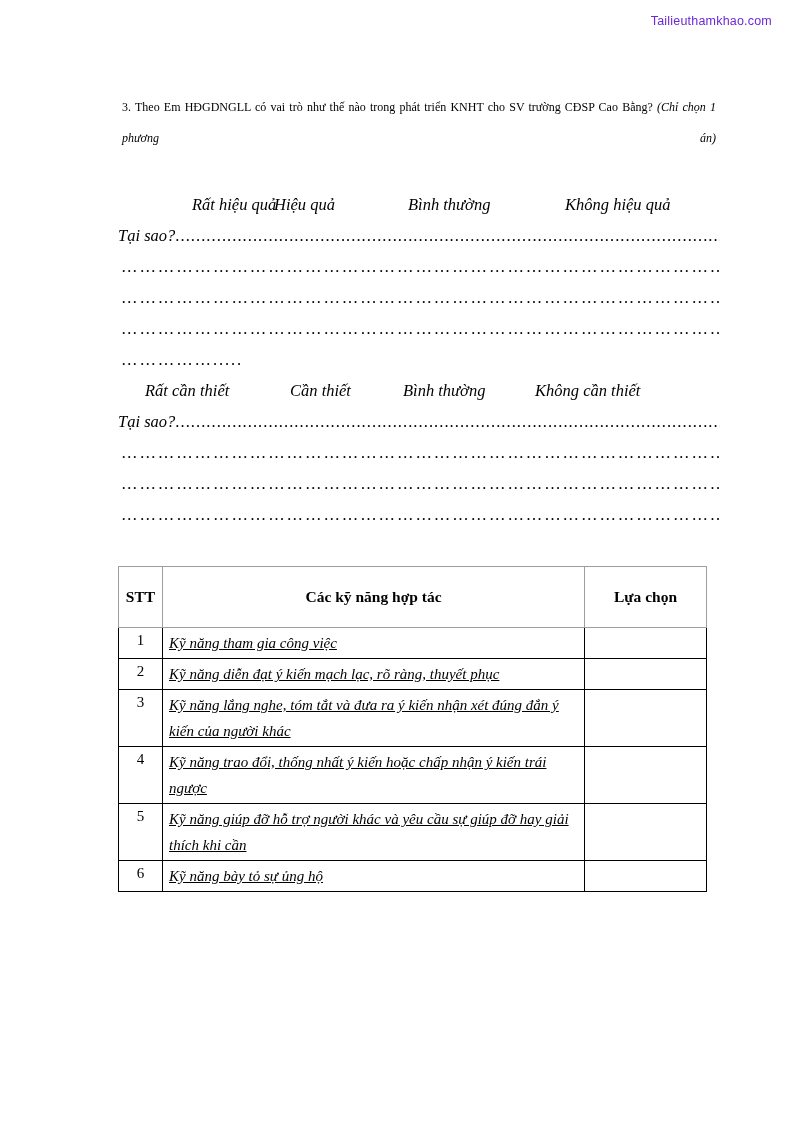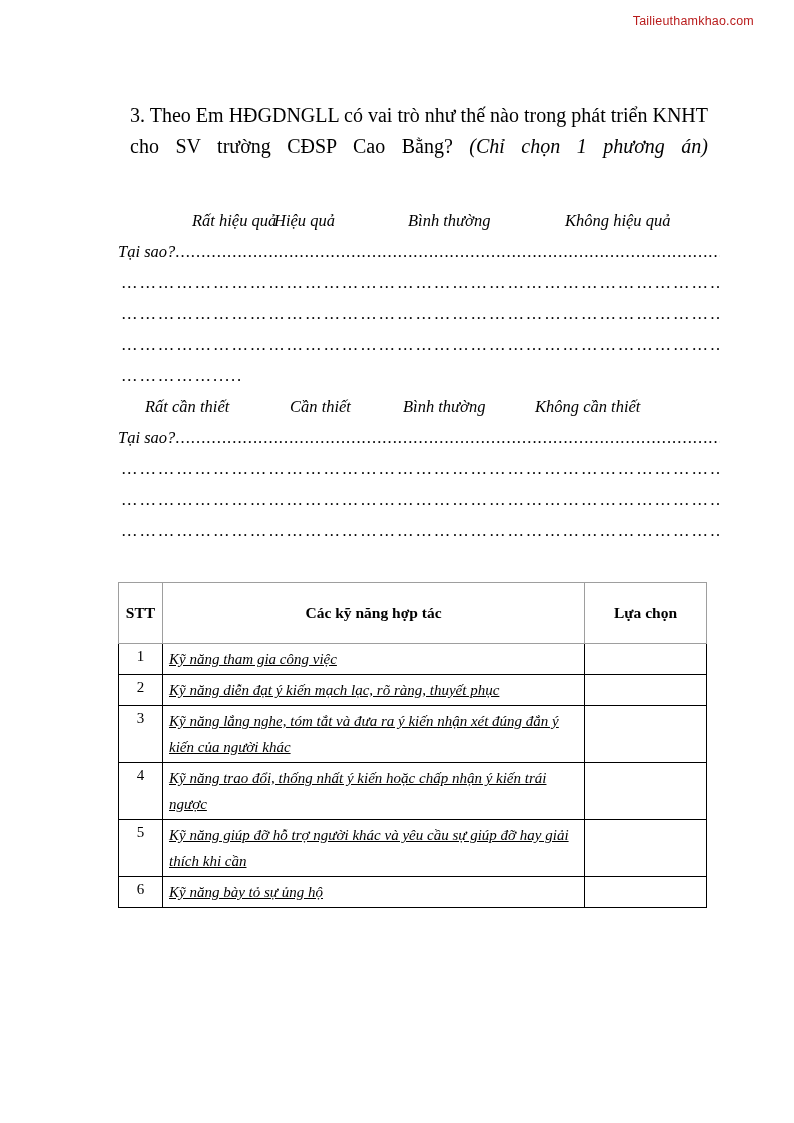--- a/index.html
+++ b/index.html
@@ -18,42 +18,42 @@
 
   .page {
     position: absolute;
     inset: 0;
     background: #ffffff;
   }
 
   .watermark {
     position: absolute;
     top: 14px;
-    right: 40px;
+    right: 22px;
     font-family: "Liberation Sans", sans-serif;
     font-size: 12.5px;
-    color: #b91c1c;
+    color: #6d28d9;
     letter-spacing: 0.2px;
     white-space: nowrap;
   }
 
   .content {
     position: absolute;
     left: 118px;
     top: 88px;
     width: 602px;
   }
 
   
   .q {
-    font-size: 20px;
+    font-size: 12px;
     line-height: 31px;
     text-align: justify;
     text-justify: inter-word;
-    margin: 12px;
+    margin: 4px;
   }
   .q-justified {
     text-align: justify;
   }
   .q-justified::after {
     content: "";
     display: inline-block;
     width: 100%;
   }
   .ital {

